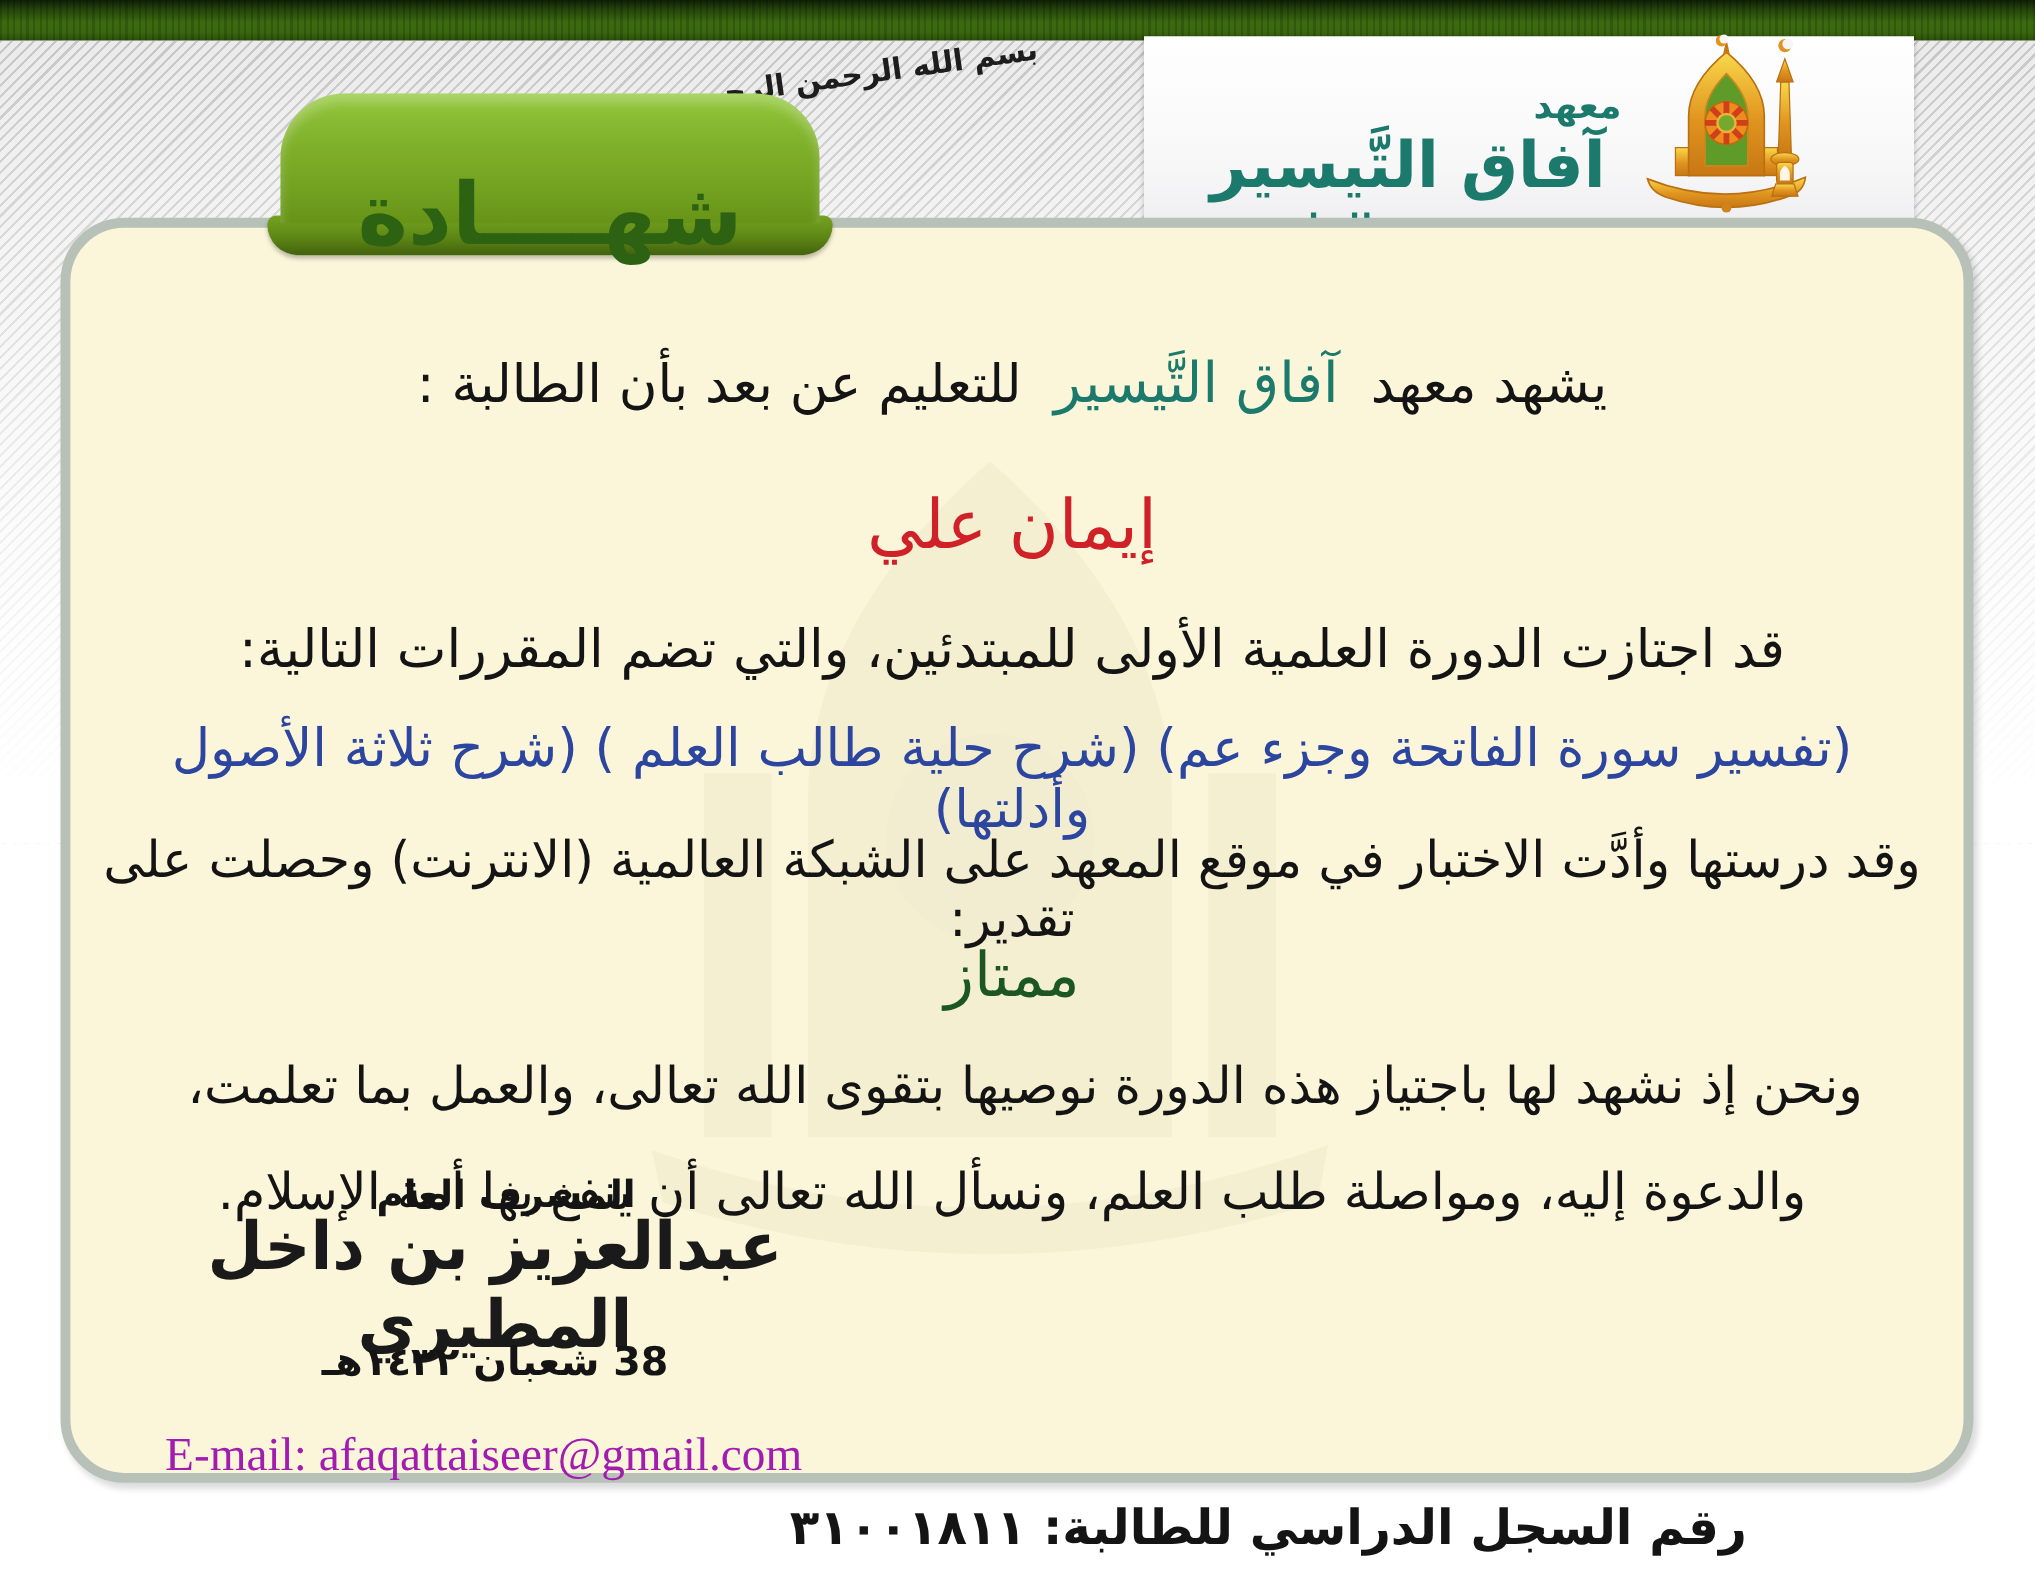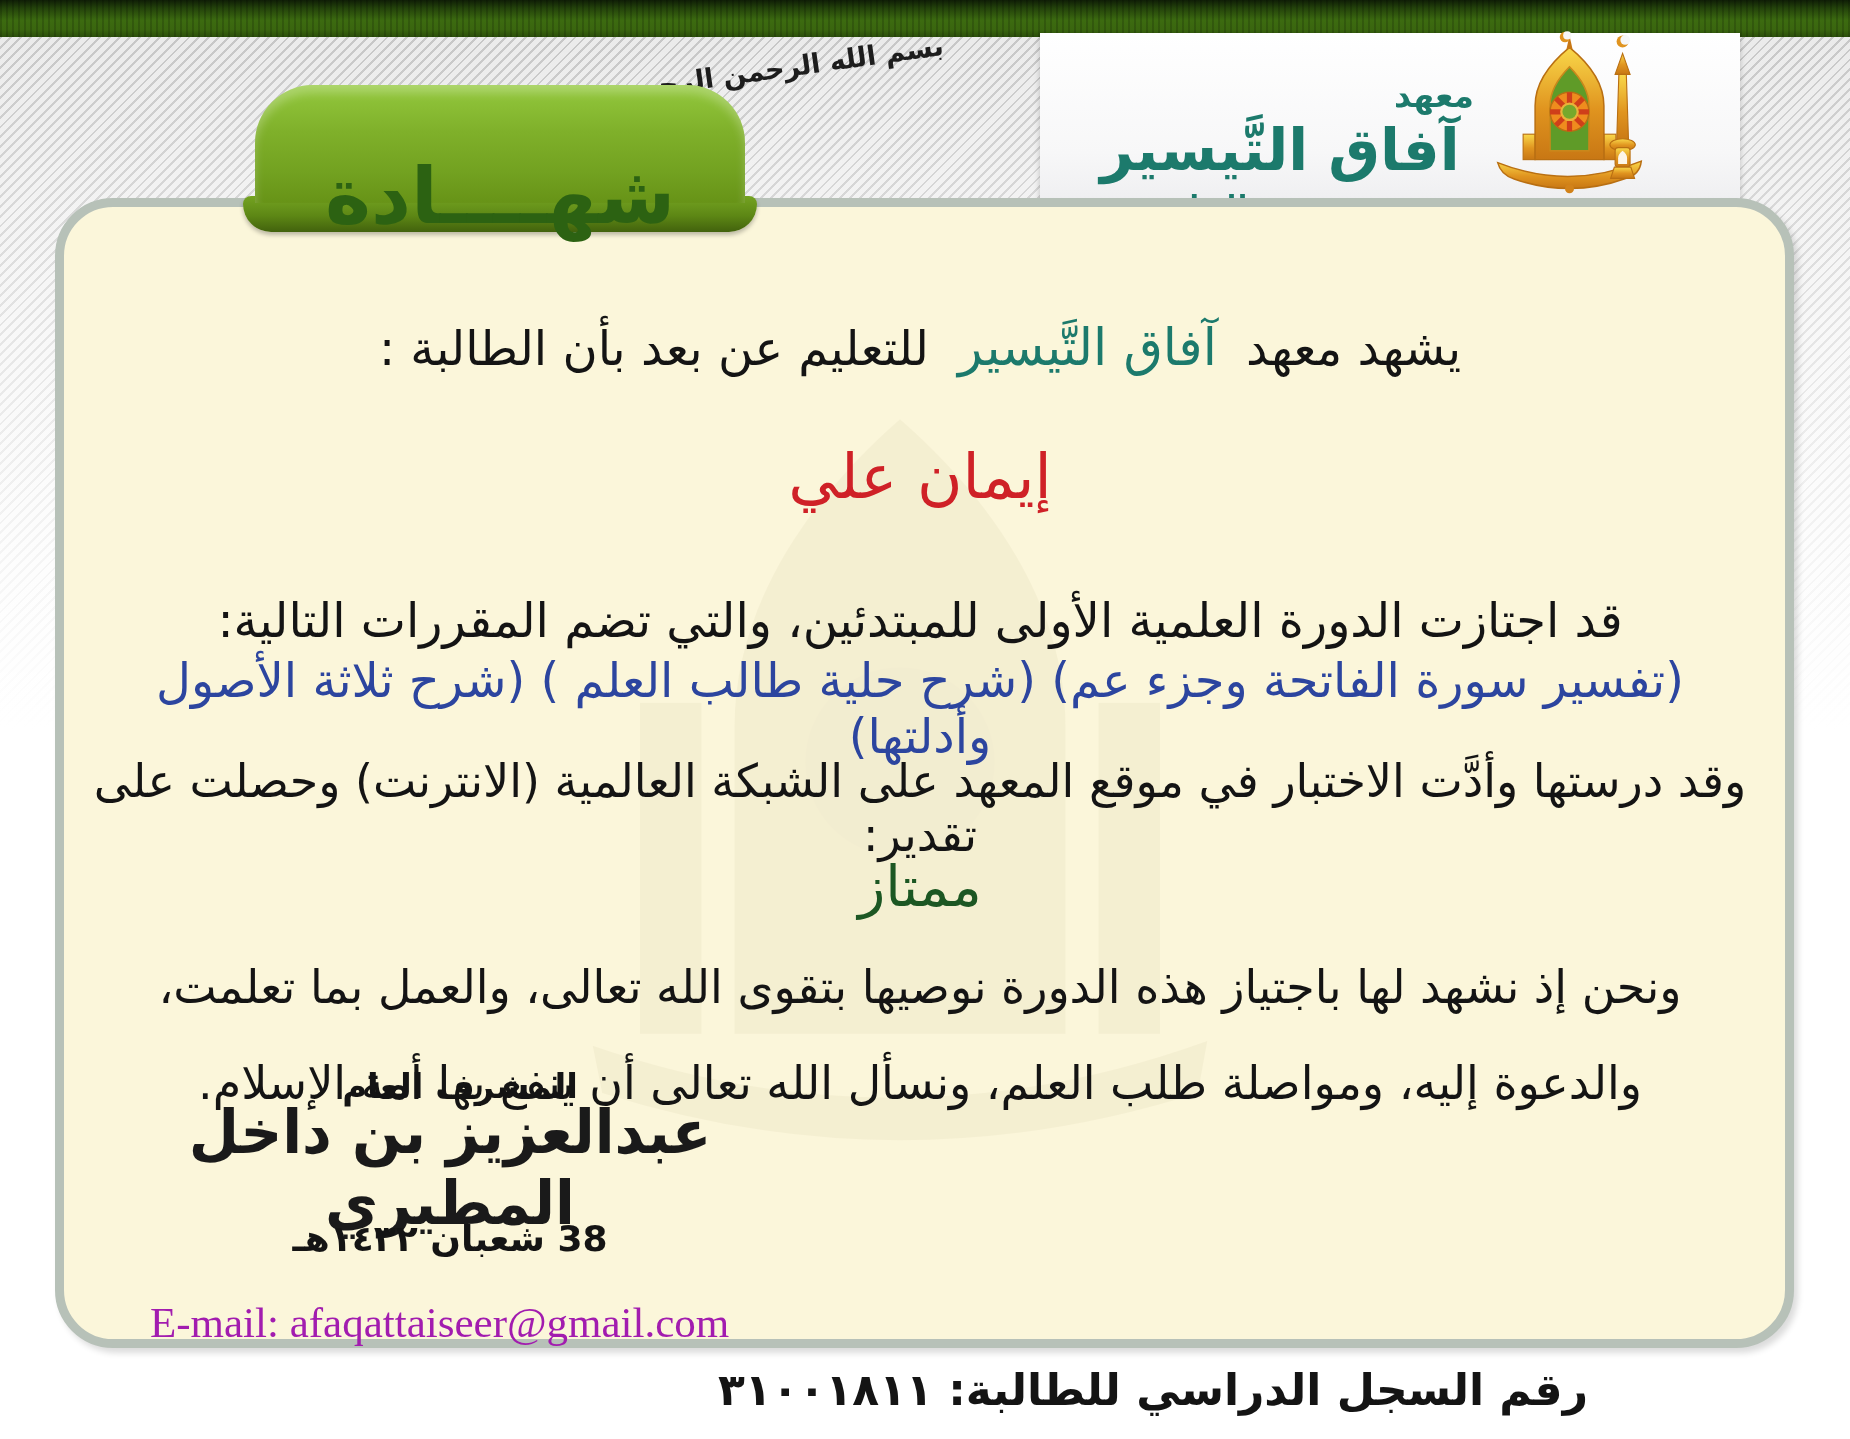--- a/index.html
+++ b/index.html
@@ -73,25 +73,25 @@
     border-radius:58px;
     box-shadow:4px 5px 6px rgba(0,0,0,.14);
     z-index:2;
   }
   .watermark{position:absolute;left:540px;top:372px;opacity:.055;z-index:2;}
   
   .line{position:absolute;left:90px;width:1660px;text-align:center;direction:rtl;color:#141414;font-weight:normal;z-index:5;}
   .intro-line{top:318px;font-size:48px;}
   .intro-wordmark{color:var(--teal_brand,#1c7a6c);font-size:1.06em;margin:0 14px;}
   .student-name{top:440px;font-size:62px;color:var(--student_name_red,#cf2127);}
-  .course-line{top:562px;font-size:48px;margin-top:30px;}
+  .course-line{top:562px;font-size:48px;}
   .subjects-line{top:652px;font-size:48px;color:var(--subjects_blue,#2c459f);}
   .exam-line{top:754px;font-size:46px;}
   .grade-line{top:854px;font-size:56px;color:var(--grade_green,#1c5723);}
-  .closing-line1{top:960px;font-size:46px;}
+  .closing-line1{top:960px;font-size:46px;margin-left:12px;}
   .closing-line2{top:1056px;font-size:46px;}
   .sup-title{position:absolute;left:260px;top:1066px;width:400px;text-align:center;direction:rtl;font-size:34px;font-weight:bold;color:#141414;z-index:5;}
   .signature{position:absolute;left:160px;top:1100px;width:580px;text-align:center;direction:rtl;font-size:58px;font-weight:bold;color:#1a1a1a;letter-spacing:-2px;transform:scaleY(1.04);z-index:5;}
   .hijri-date{position:absolute;left:230px;top:1218px;width:440px;text-align:center;direction:rtl;font-size:36px;font-weight:bold;color:#141414;z-index:5;}
   
   .footer-email{
     position:absolute;left:150px;top:1298px;font-family:"Liberation Serif", serif;
     font-size:43px;color:#a21caf;z-index:5;
   }
   .footer-record{

